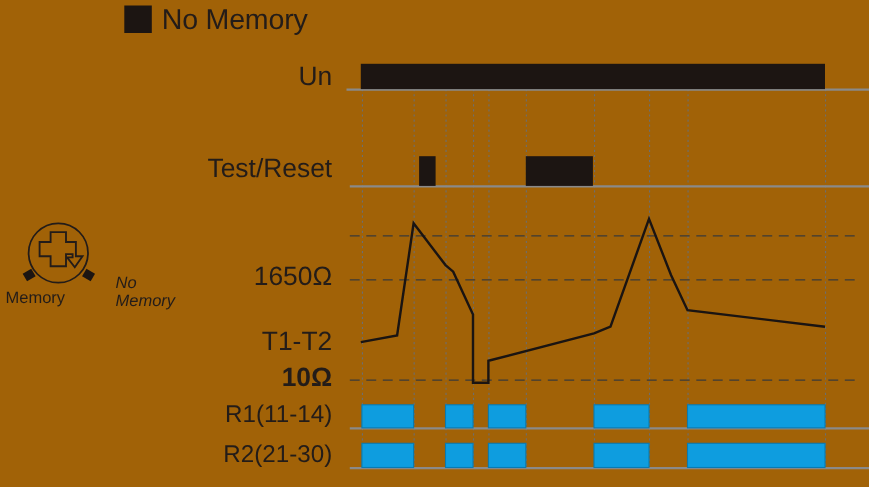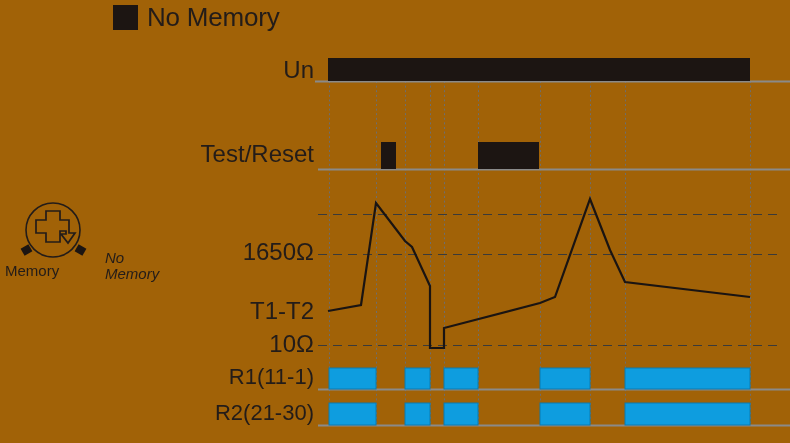--- a/index.html
+++ b/index.html
@@ -56,21 +56,21 @@
     color: #231c19;
     white-space: nowrap;
     line-height: 1.05;
   }
   .knob-label.memory  { left: 0px;  top: 63px; }
   .knob-label.nomem   { left: 100px; top: 50px; font-style: italic; }
 
   
   .row-label {
     position: absolute;
-    right: 4px;
+    right: 16px;
     text-align: right;
     font-size: 24px;
     color: #231c19;
     white-space: nowrap;
     line-height: 1;
   }
   .label-col {
     position: absolute;
     left: 0;
     top: 0;
@@ -116,22 +116,22 @@
       <span>No</span><br>
       <span>Memory</span>
     </span>
   </div>
 
   <div class="label-col">
     <span class="row-label" style="top:58px;">Un</span>
     <span class="row-label" style="top:142px;">Test/Reset</span>
     <span class="row-label" style="top:240px;">1650Ω</span>
     <span class="row-label" style="top:299px;">T1-T2</span>
-    <span class="row-label" style="top:332px;">10Ω</span>
-    <span class="row-label small" style="top:366px;">R1(11-1)</span>
+    <span class="row-label" style="top:332px;font-weight:bold;">10Ω</span>
+    <span class="row-label small" style="top:366px;">R1(11-14)</span>
     <span class="row-label small" style="top:402px;">R2(21-30)</span>
   </div>
 
   <div class="plot">
     <svg id="plot-svg" width="790" height="443" viewBox="0 0 790 443">
         <line x1="329.5" y1="81" x2="329.5" y2="425" stroke="#6e6e6e" stroke-width="1" stroke-dasharray="2,2.6"></line>
         <line x1="376.5" y1="81" x2="376.5" y2="425" stroke="#6e6e6e" stroke-width="1" stroke-dasharray="2,2.6"></line>
         <line x1="405.5" y1="81" x2="405.5" y2="425" stroke="#6e6e6e" stroke-width="1" stroke-dasharray="2,2.6"></line>
         <line x1="430.5" y1="81" x2="430.5" y2="425" stroke="#6e6e6e" stroke-width="1" stroke-dasharray="2,2.6"></line>
         <line x1="444.5" y1="81" x2="444.5" y2="425" stroke="#6e6e6e" stroke-width="1" stroke-dasharray="2,2.6"></line>

